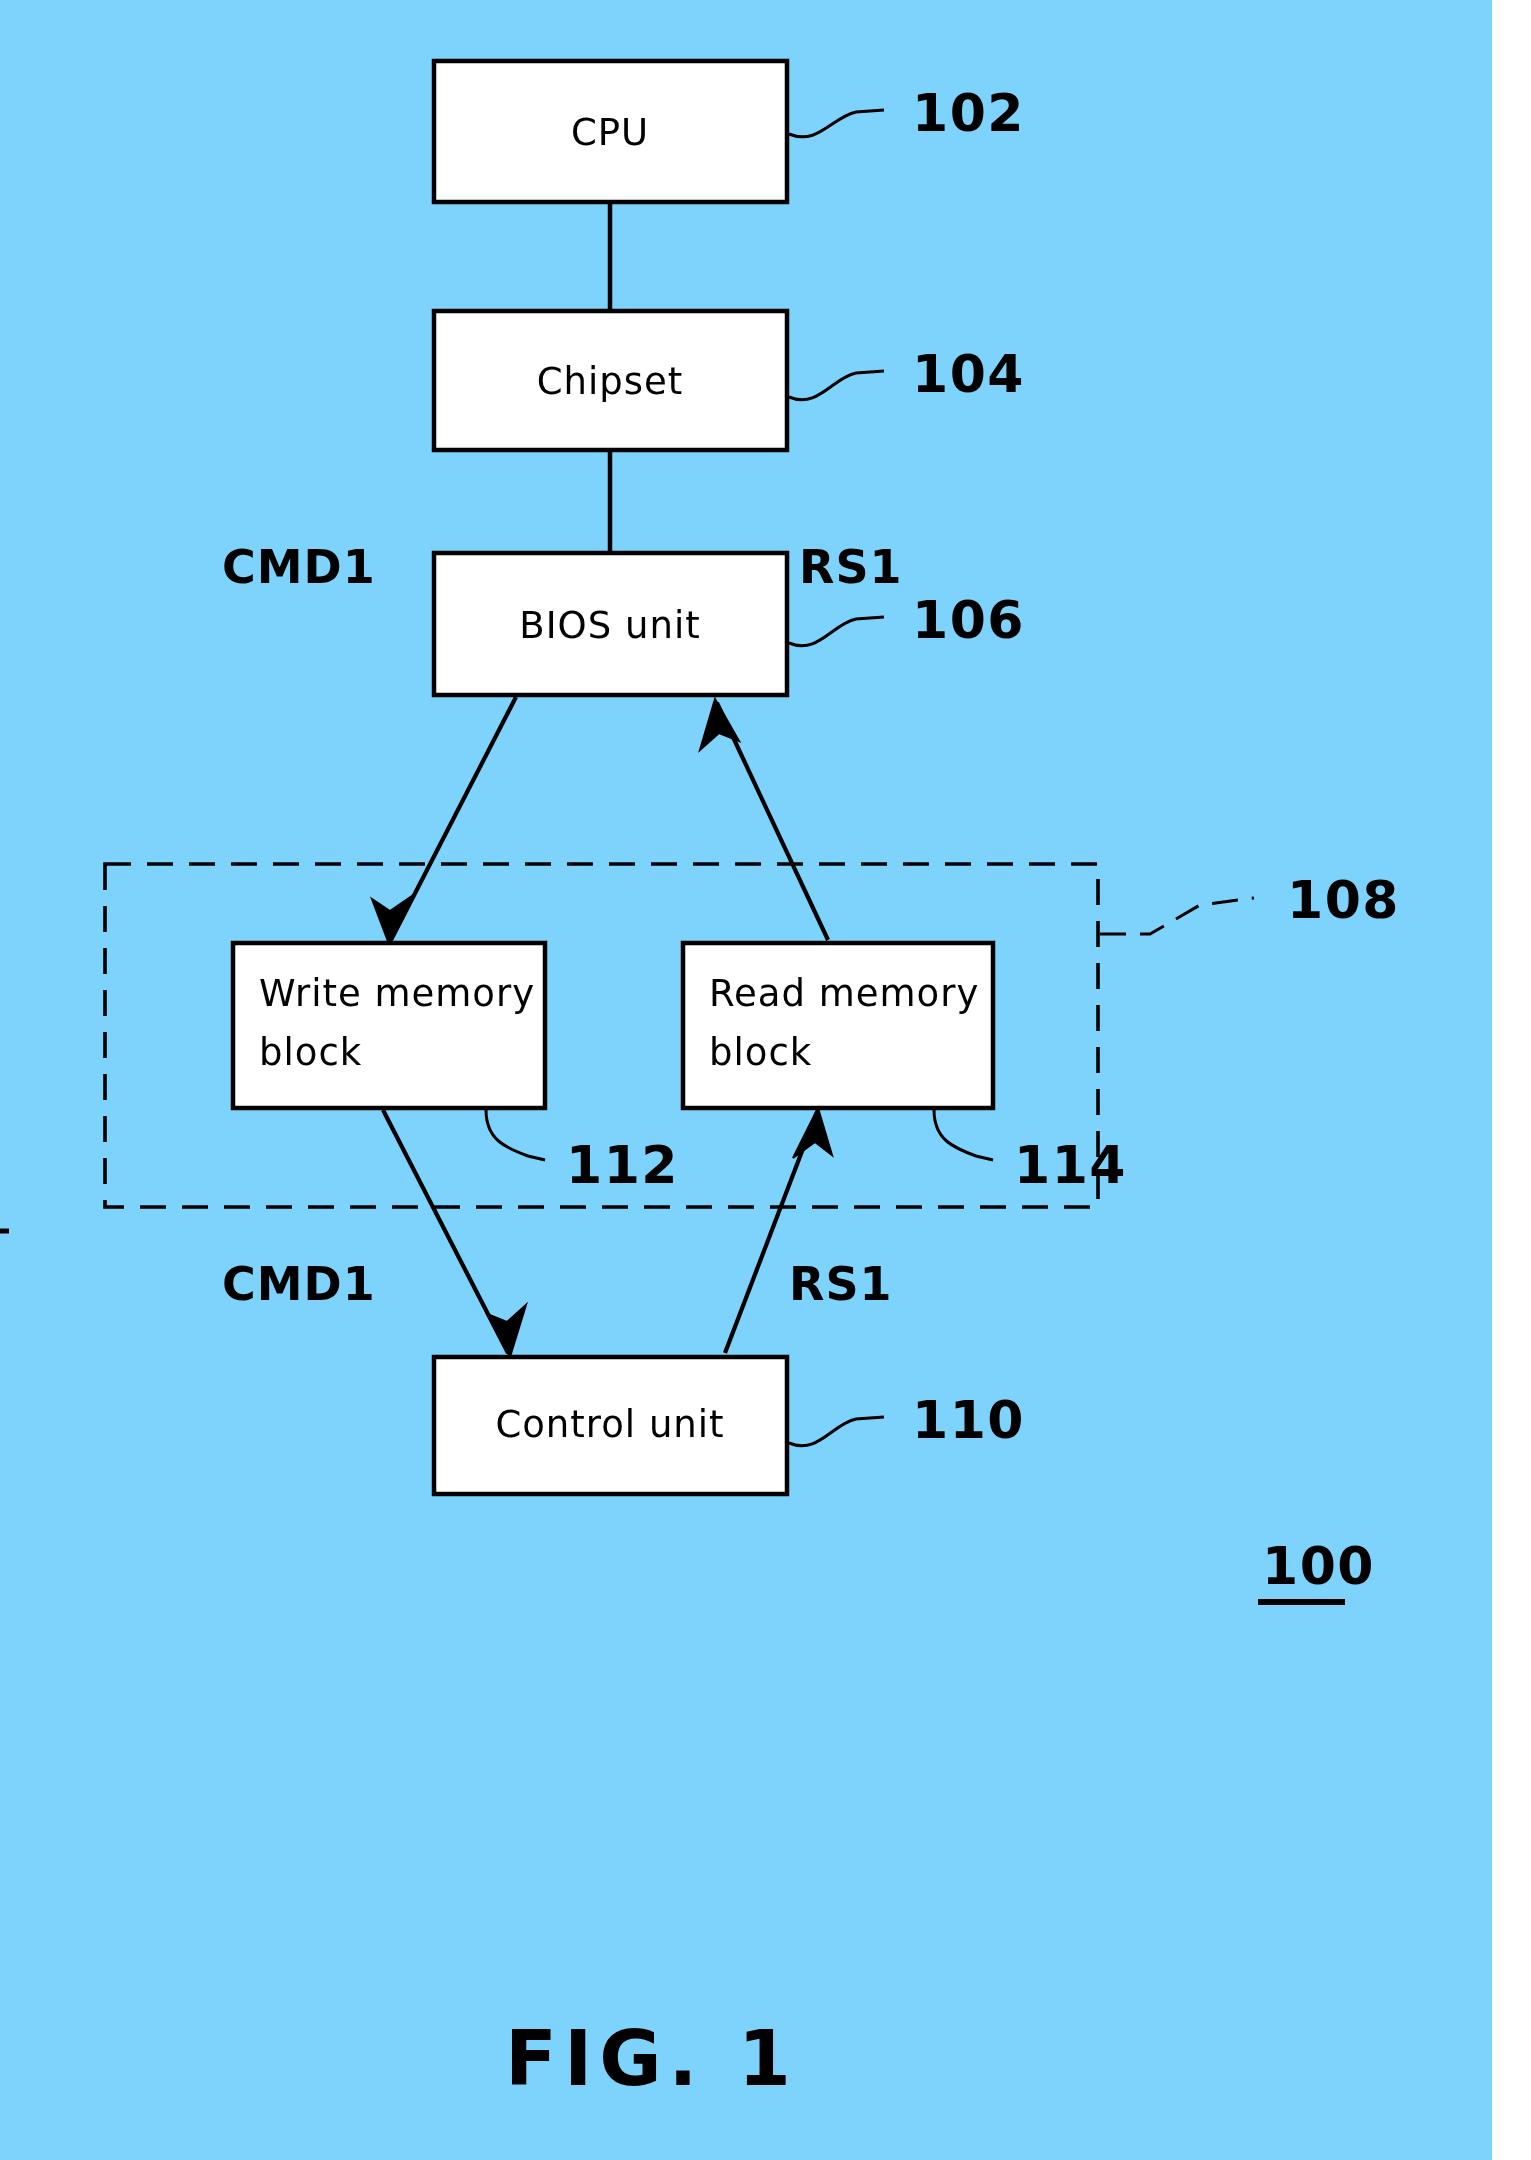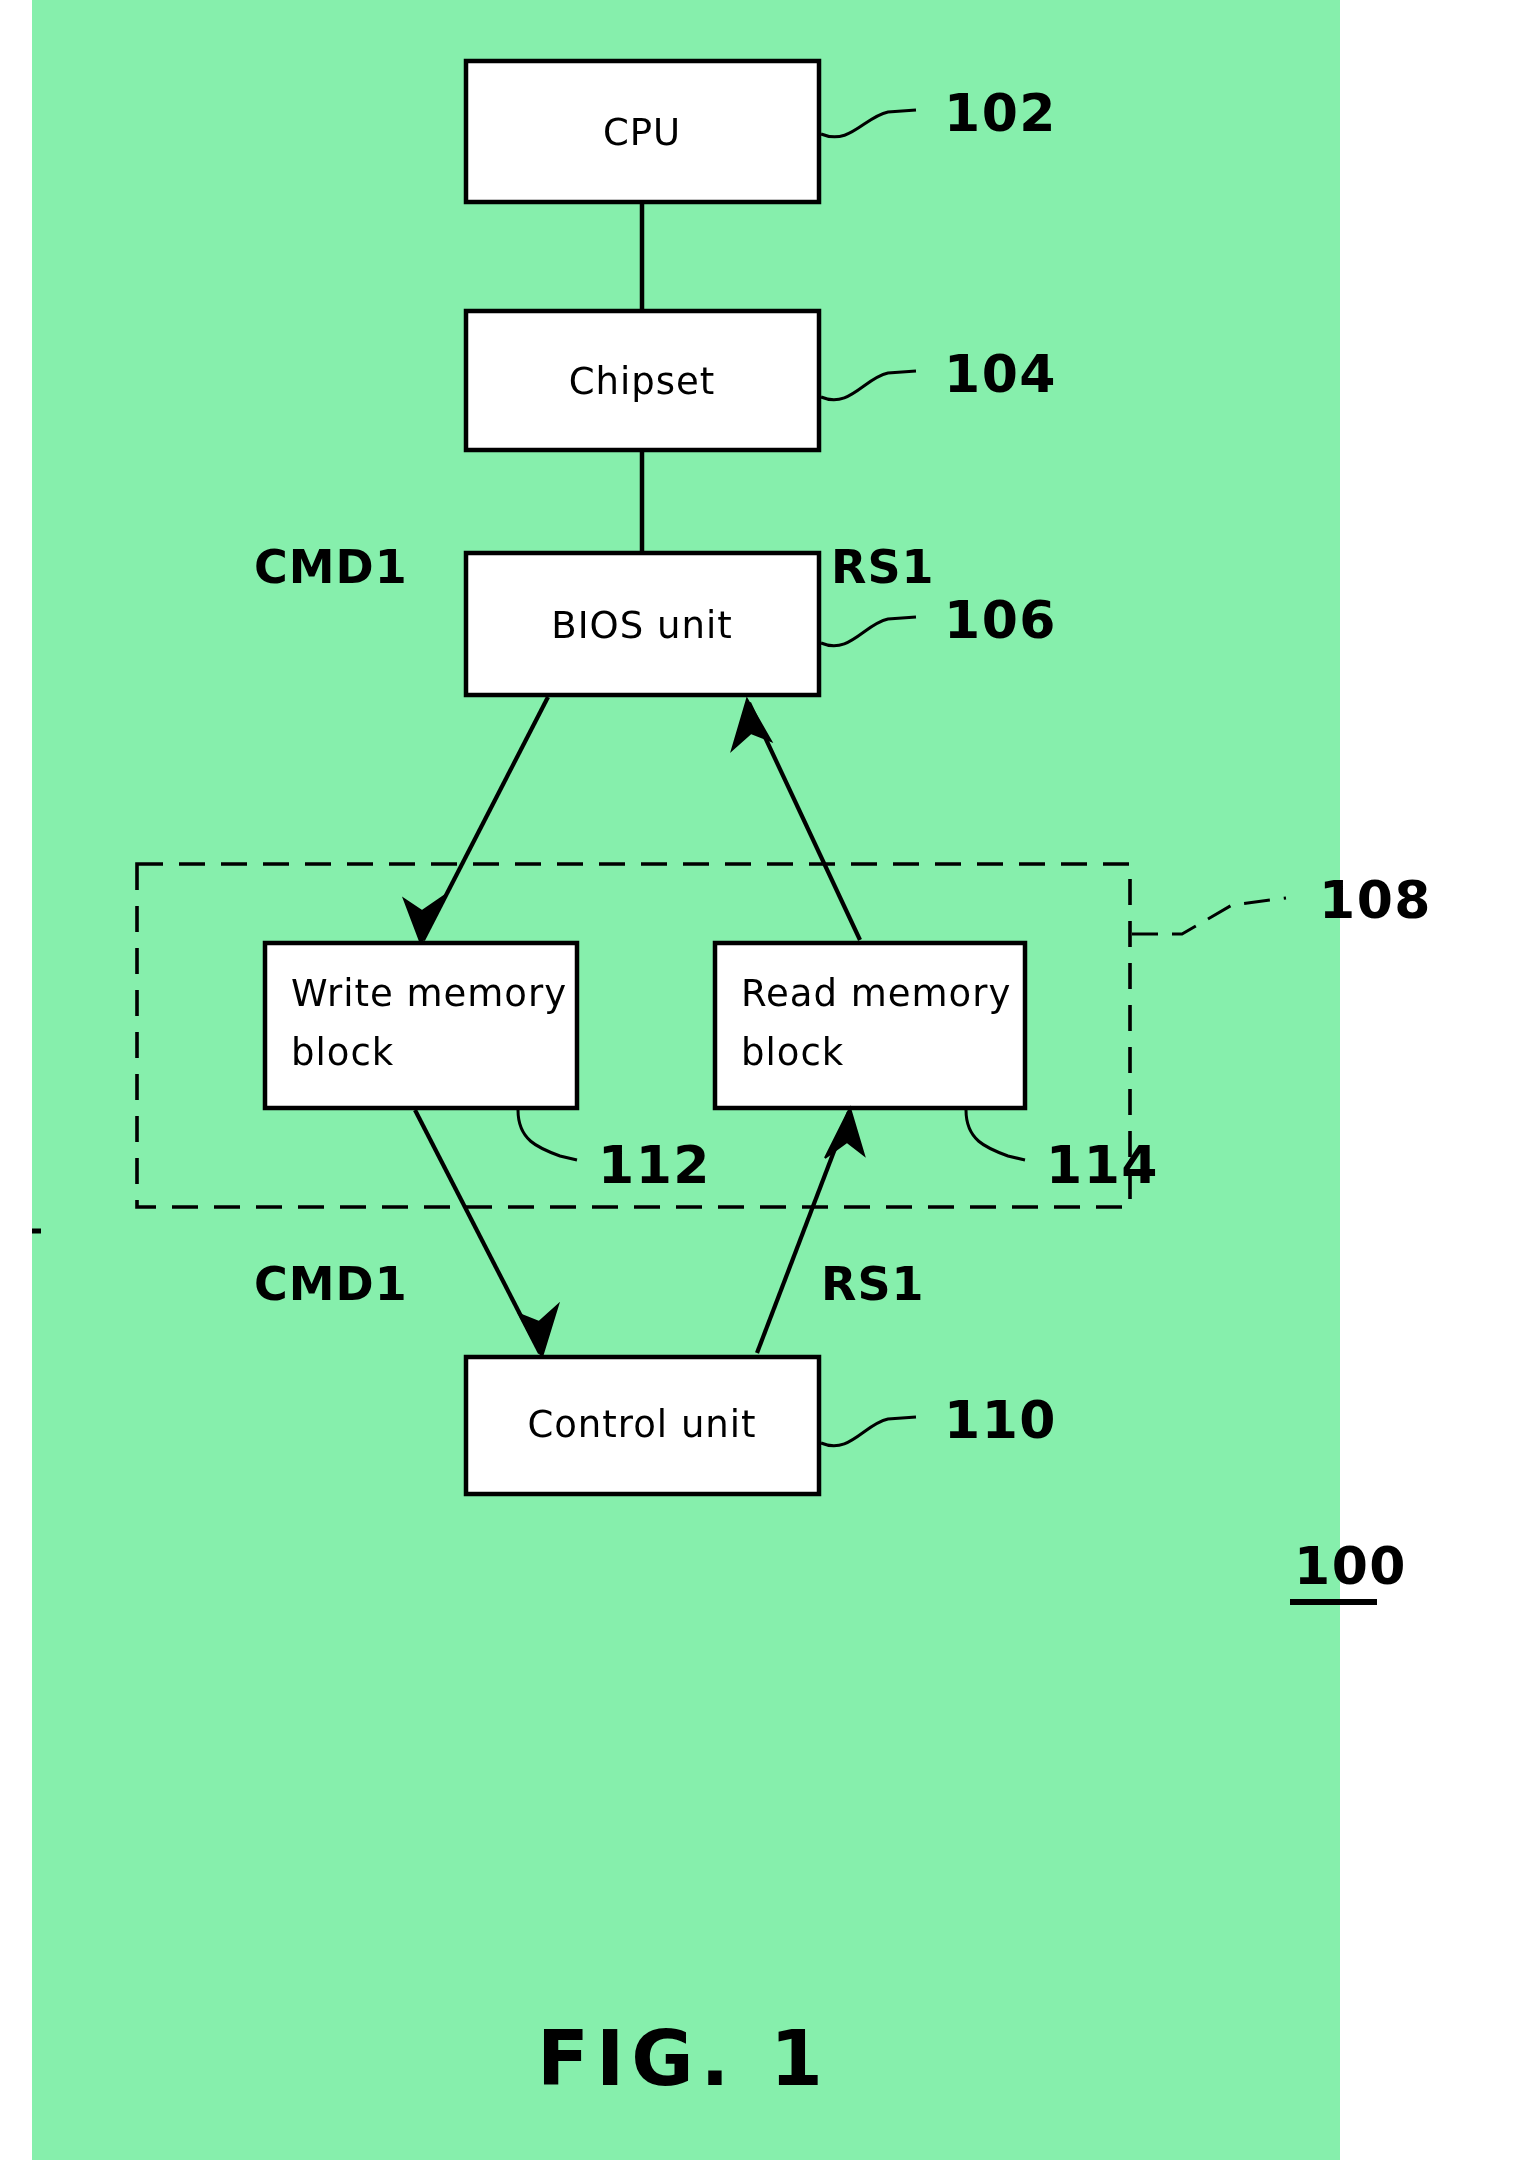--- a/index.html
+++ b/index.html
@@ -9,24 +9,23 @@
     background: #ffffff;
   }
   body {
     width: 1531px;
     height: 2160px;
     font-family: "Liberation Sans", sans-serif;
     overflow: hidden;
   }
   #figure-root {
     position: relative;
-    width: 1308px;
+    width: 1492px;
     height: 2160px;
-    background: #86efac;
-    margin-left: 32px;
+    background: #7dd3fc;
   }
   svg#diagram {
     position: absolute;
     left: 0;
     top: 0;
     width: 1531px;
     height: 2160px;
     display: block;
   }
   .box-rect {

